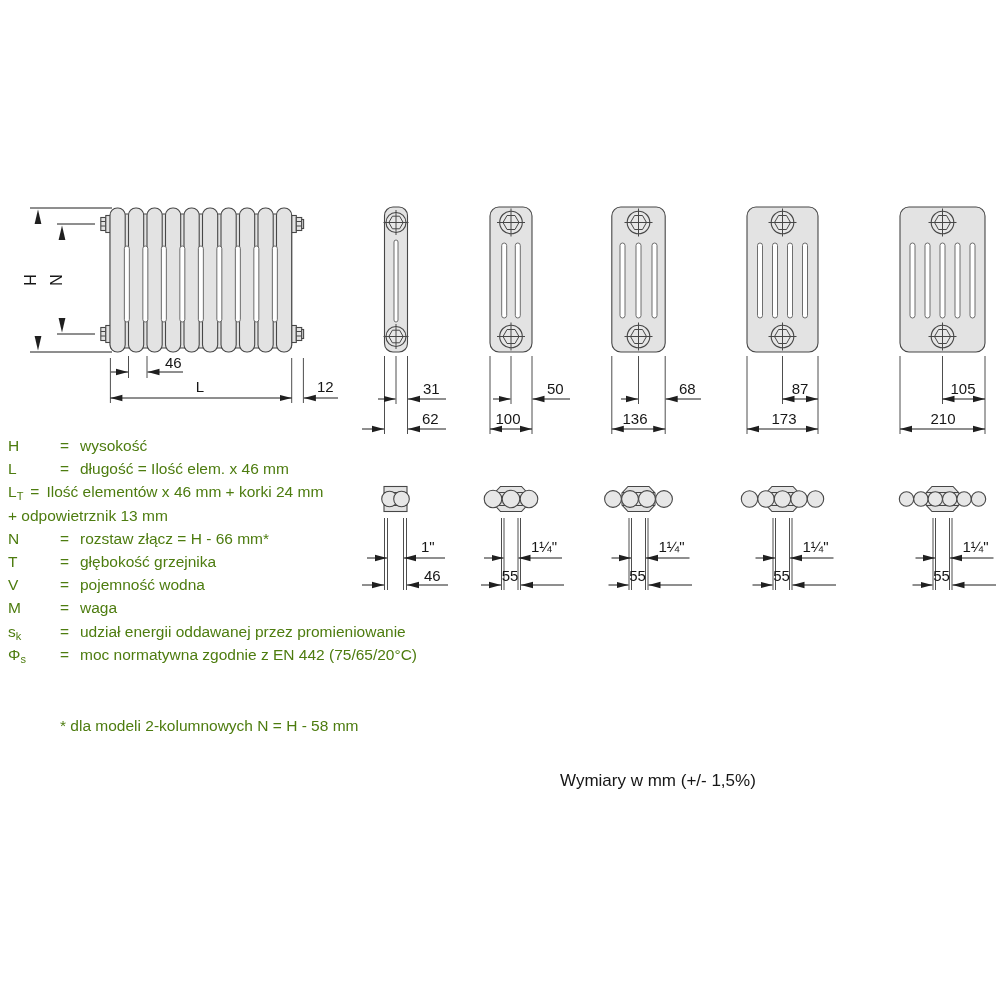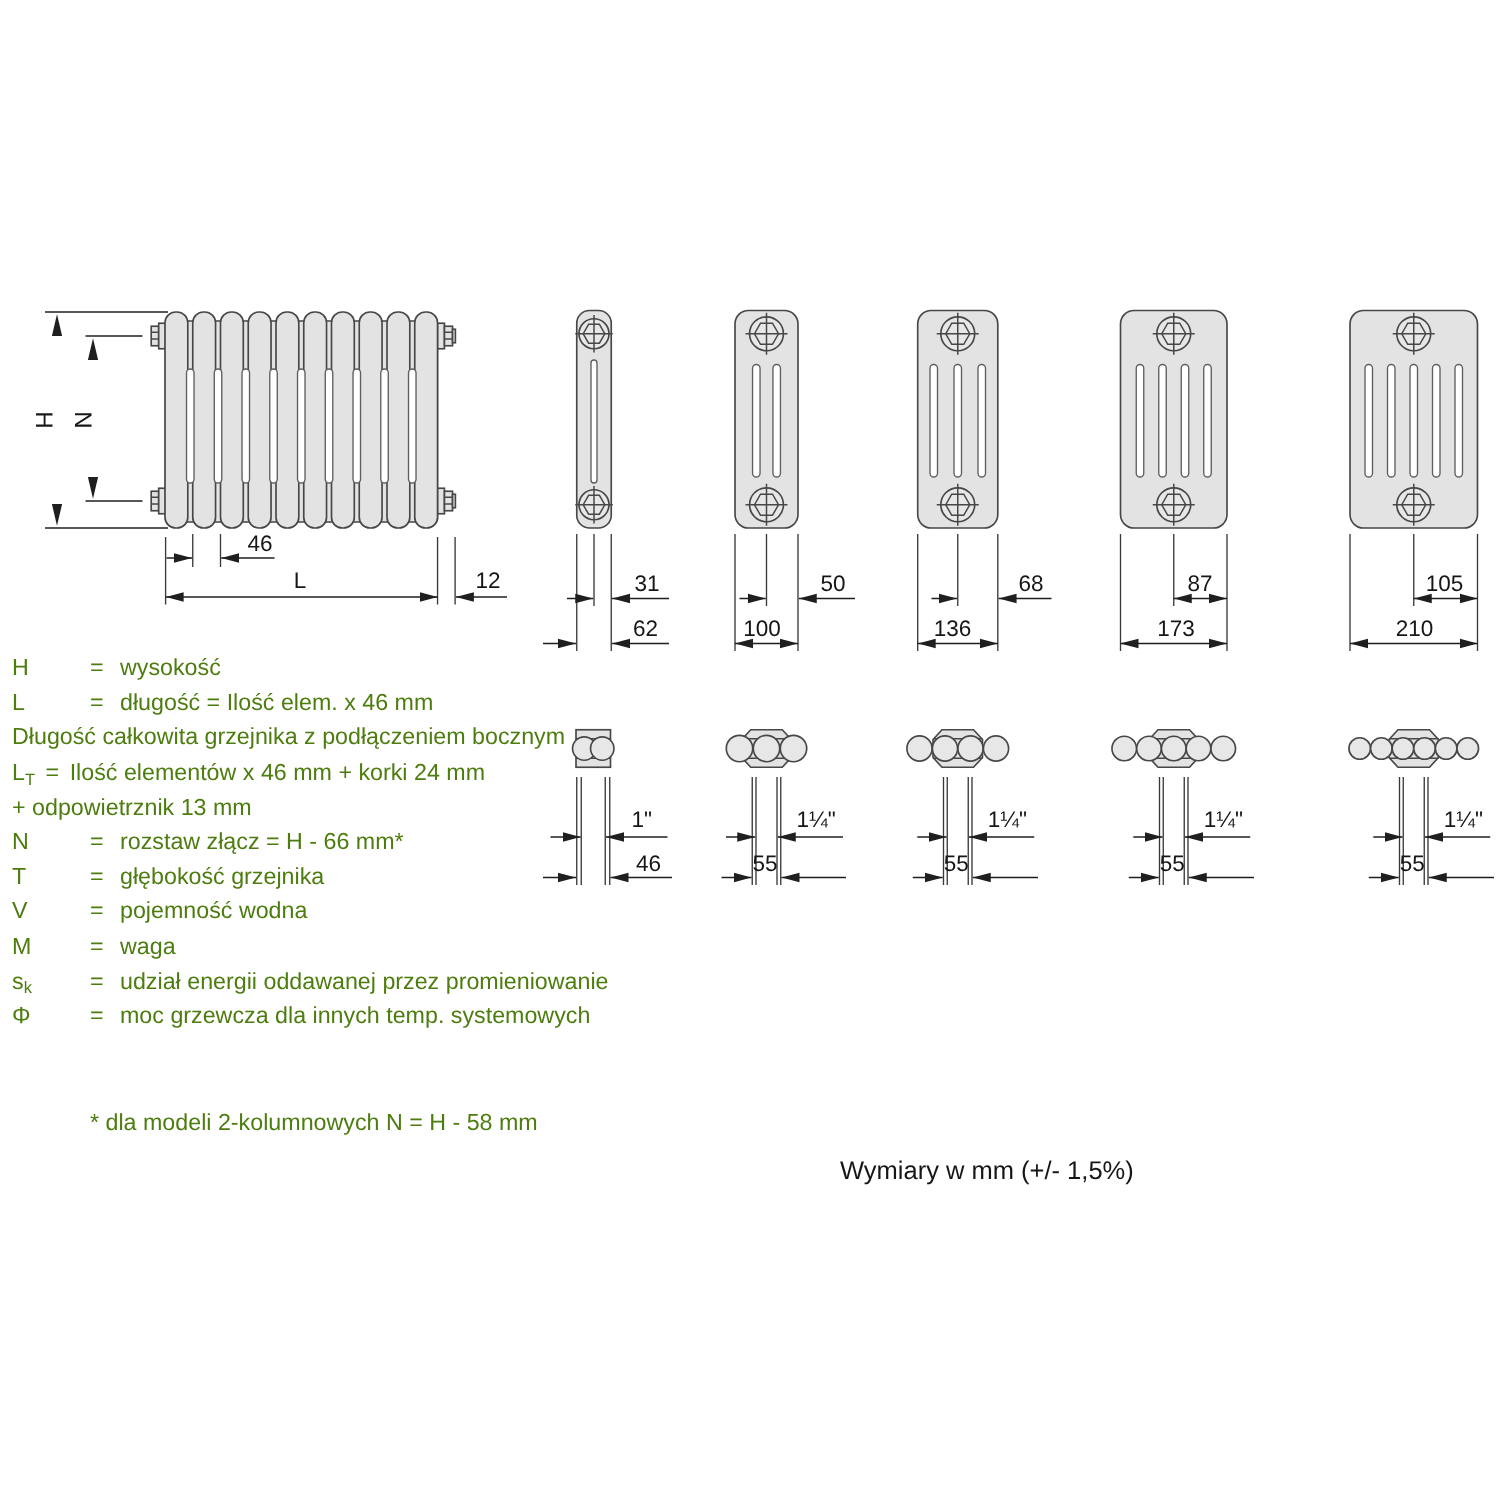--- a/index.html
+++ b/index.html
@@ -382,26 +382,25 @@
       <line class="dl" x1="996" y1="585" x2="952.5" y2="585" marker-end="url(#ae)"></line>
       <text class="dim mid" x="941.5" y="580.5">55</text>
     </g>
   </g>
 </svg>
 
   
   <div class="legend">
     <div class="lrow"><span class="sym"><span>H</span><span class="lsub"></span></span><span class="eq">=</span><span>wysokość</span></div>
     <div class="lrow"><span class="sym"><span>L</span><span class="lsub"></span></span><span class="eq">=</span><span>długość = Ilość elem. x 46 mm</span></div>
-    <div class="lrow"><span>Długość całkowita grzejnika z podłączeniem bocznym</span></div>
     <div class="lrow inline"><span class="sym"><span>L</span><span class="lsub">T</span></span><span class="eq">=</span><span>Ilość elementów x 46 mm + korki 24 mm</span></div>
     <div class="lrow"><span>+ odpowietrznik 13 mm</span></div>
     <div class="lrow"><span class="sym"><span>N</span><span class="lsub"></span></span><span class="eq">=</span><span>rozstaw złącz = H - 66 mm*</span></div>
     <div class="lrow"><span class="sym"><span>T</span><span class="lsub"></span></span><span class="eq">=</span><span>głębokość grzejnika</span></div>
     <div class="lrow"><span class="sym"><span>V</span><span class="lsub"></span></span><span class="eq">=</span><span>pojemność wodna</span></div>
     <div class="lrow"><span class="sym"><span>M</span><span class="lsub"></span></span><span class="eq">=</span><span>waga</span></div>
     <div class="lrow"><span class="sym"><span>s</span><span class="lsub">k</span></span><span class="eq">=</span><span>udział energii oddawanej przez promieniowanie</span></div>
-    <div class="lrow"><span class="sym"><span>Φ</span><span class="lsub"></span></span><span class="eq">=</span><span>moc grzewcza dla innych temp. systemowych</span></div>
+    <div class="lrow"><span class="sym"><span>Φ</span><span class="lsub">s</span></span><span class="eq">=</span><span>moc normatywna zgodnie z EN 442 (75/65/20°C)</span></div>
     <div class="lrow note"><span>* dla modeli 2-kolumnowych N = H - 58 mm</span></div>
   </div>
 
   <div class="note-box">Wymiary w mm (+/- 1,5%)</div>
 </div>
 
 </body></html>

